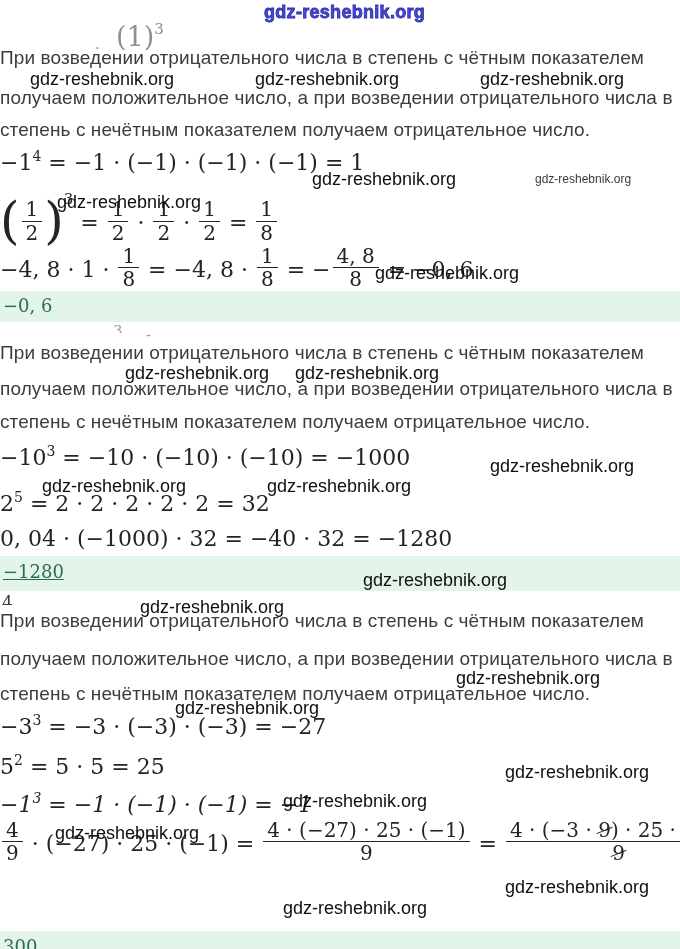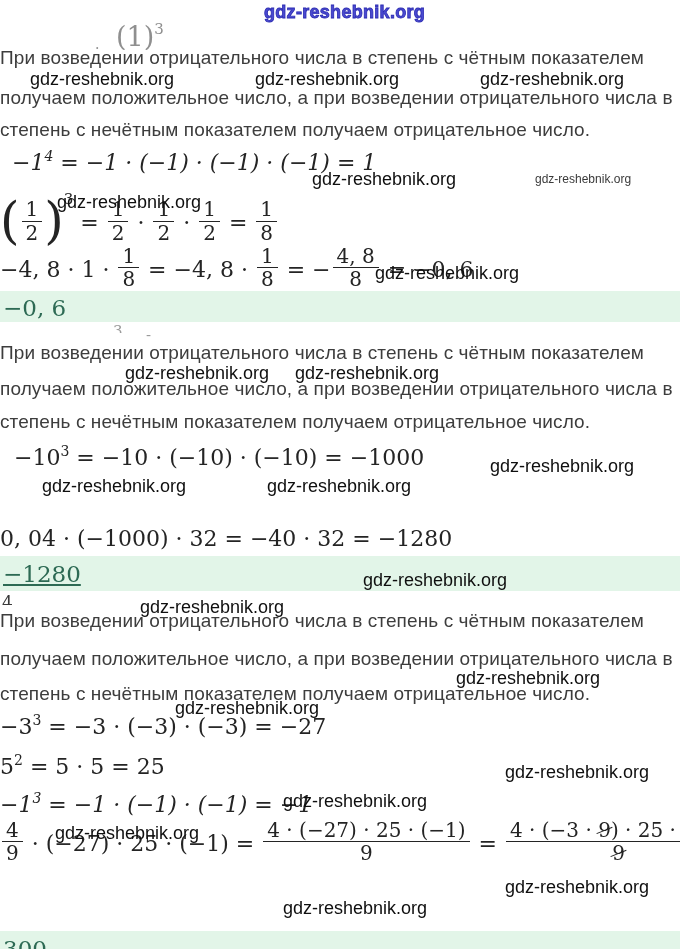--- a/index.html
+++ b/index.html
@@ -15,41 +15,41 @@
   .mhsup{font-size:15px;vertical-align:26px;}
   .mbig{font-size:50px;font-weight:300;vertical-align:middle;line-height:0.9;position:relative;top:-3px;}
   .mfrac{display:inline-block;vertical-align:middle;text-align:center;font-size:20px;
          line-height:1.12;margin:0 2px;transform:translateY(-3px);}
   .mnum{display:block;padding:0 4px;border-bottom:1.5px solid #242424;}
   .mden{display:block;padding:0 4px;}
   .mcancel{position:relative;display:inline-block;}
   .mcancel::after{content:"";position:absolute;left:-2px;right:-2px;top:48%;
                   border-top:1.6px solid #242424;transform:rotate(-22deg);}
   .bar{position:absolute;left:0;width:680px;background:#e2f5e8;}
-  .ans{position:absolute;left:3px;font-family:"DejaVu Serif",serif;font-size:23px;color:#2d6a54;}
+  .ans{position:absolute;left:3px;font-family:"DejaVu Serif",serif;font-size:18px;color:#2d6a54;}
   .frag{position:absolute;color:#8f8f8f;font-family:"DejaVu Serif",serif;overflow:hidden;}
 </style>
 </head>
 <body>
 
 <div id="page">
 
   <span class="wm wm-blue" style="left:264px;top:2px;">gdz-reshebnik.org</span>
 
   <span class="frag" style="left:95px;top:36px;font-size:14px;">.</span>
   <span class="frag" style="left:116px;top:20px;height:30px;font-size:27px;"><span>(1)</span><span style="font-size:15px;vertical-align:12px;">3</span></span>
 
   <span class="ru" style="left:0;top:47px;">При возведении отрицательного числа в степень с чётным показателем</span>
   <span class="wm" style="left:30px;top:69px;">gdz-reshebnik.org</span>
   <span class="wm" style="left:255px;top:69px;">gdz-reshebnik.org</span>
   <span class="wm" style="left:480px;top:69px;">gdz-reshebnik.org</span>
   <span class="ru" style="left:0;top:87px;">получаем положительное число, а при возведении отрицательного числа в</span>
   <span class="ru" style="left:0;top:119px;">степень с нечётным показателем получаем отрицательное число.</span>
 
-  <div class="math" style="left:12px;top:148px;font-style:italic;">−1<span class="msup">4</span> = −1 · (−1) · (−1) · (−1) = 1</div>
+  <div class="math" style="left:0;top:148px;">−1<span class="msup">4</span> = −1 · (−1) · (−1) · (−1) = 1</div>
   <span class="wm" style="left:312px;top:169px;">gdz-reshebnik.org</span>
   <span class="wm wm-sm" style="left:535px;top:172px;">gdz-reshebnik.org</span>
 
   <div class="math" style="left:0;top:190px;"><span class="mbig">(</span><span class="mfrac"><span class="mnum">1</span><span class="mden">2</span></span><span class="mbig">)</span><span class="mhsup">3</span> = <span class="mfrac"><span class="mnum">1</span><span class="mden">2</span></span> · <span class="mfrac"><span class="mnum">1</span><span class="mden">2</span></span> · <span class="mfrac"><span class="mnum">1</span><span class="mden">2</span></span> = <span class="mfrac"><span class="mnum">1</span><span class="mden">8</span></span></div>
   <span class="wm" style="left:57px;top:192px;">gdz-reshebnik.org</span>
 
   <div class="math" style="left:0;top:248px;">−4, 8 · 1 · <span class="mfrac"><span class="mnum">1</span><span class="mden">8</span></span> = −4, 8 · <span class="mfrac"><span class="mnum">1</span><span class="mden">8</span></span> = −<span class="mfrac"><span class="mnum">4, 8</span><span class="mden">8</span></span> = −0, 6</div>
   <span class="wm" style="left:375px;top:263px;">gdz-reshebnik.org</span>
 
   <div class="bar" style="top:291px;height:31px;">
@@ -57,24 +57,25 @@
   </div>
   <span class="frag" style="left:113px;top:322px;height:11px;font-size:15px;color:#9a9a9a;">3</span>
   <span class="frag" style="left:146px;top:326px;font-size:15px;color:#9a9a9a;">-</span>
 
   <span class="ru" style="left:0;top:342px;">При возведении отрицательного числа в степень с чётным показателем</span>
   <span class="wm" style="left:125px;top:363px;">gdz-reshebnik.org</span>
   <span class="wm" style="left:295px;top:363px;">gdz-reshebnik.org</span>
   <span class="ru" style="left:0;top:378px;">получаем положительное число, а при возведении отрицательного числа в</span>
   <span class="ru" style="left:0;top:411px;">степень с нечётным показателем получаем отрицательное число.</span>
 
-  <div class="math" style="left:0;top:443px;margin-left:14px;">−10<span class="msup">3</span> = −10 · (−10) · (−10) = −1000</div>
+  <div class="math" style="left:0;top:443px;">−10<span class="msup">3</span> = −10 · (−10) · (−10) = −1000</div>
   <span class="wm" style="left:490px;top:456px;">gdz-reshebnik.org</span>
   <span class="wm" style="left:42px;top:476px;">gdz-reshebnik.org</span>
   <span class="wm" style="left:267px;top:476px;">gdz-reshebnik.org</span>
+  <div class="math" style="left:0;top:489px;">2<span class="msup">5</span> = 2 · 2 · 2 · 2 · 2 = 32</div>
   <div class="math" style="left:0;top:525px;">0, 04 · (−1000) · 32 = −40 · 32 = −1280</div>
 
   <div class="bar" style="top:556px;height:35px;">
     <span class="ans" style="top:5px;text-decoration:underline;">−1280</span>
   </div>
   <span class="wm" style="left:363px;top:570px;">gdz-reshebnik.org</span>
   <span class="frag" style="left:2px;top:592px;height:13px;font-size:17px;color:#3a3a3a;">4</span>
 
   <span class="wm" style="left:140px;top:597px;">gdz-reshebnik.org</span>
   <span class="ru" style="left:0;top:610px;">При возведении отрицательного числа в степень с чётным показателем</span>

